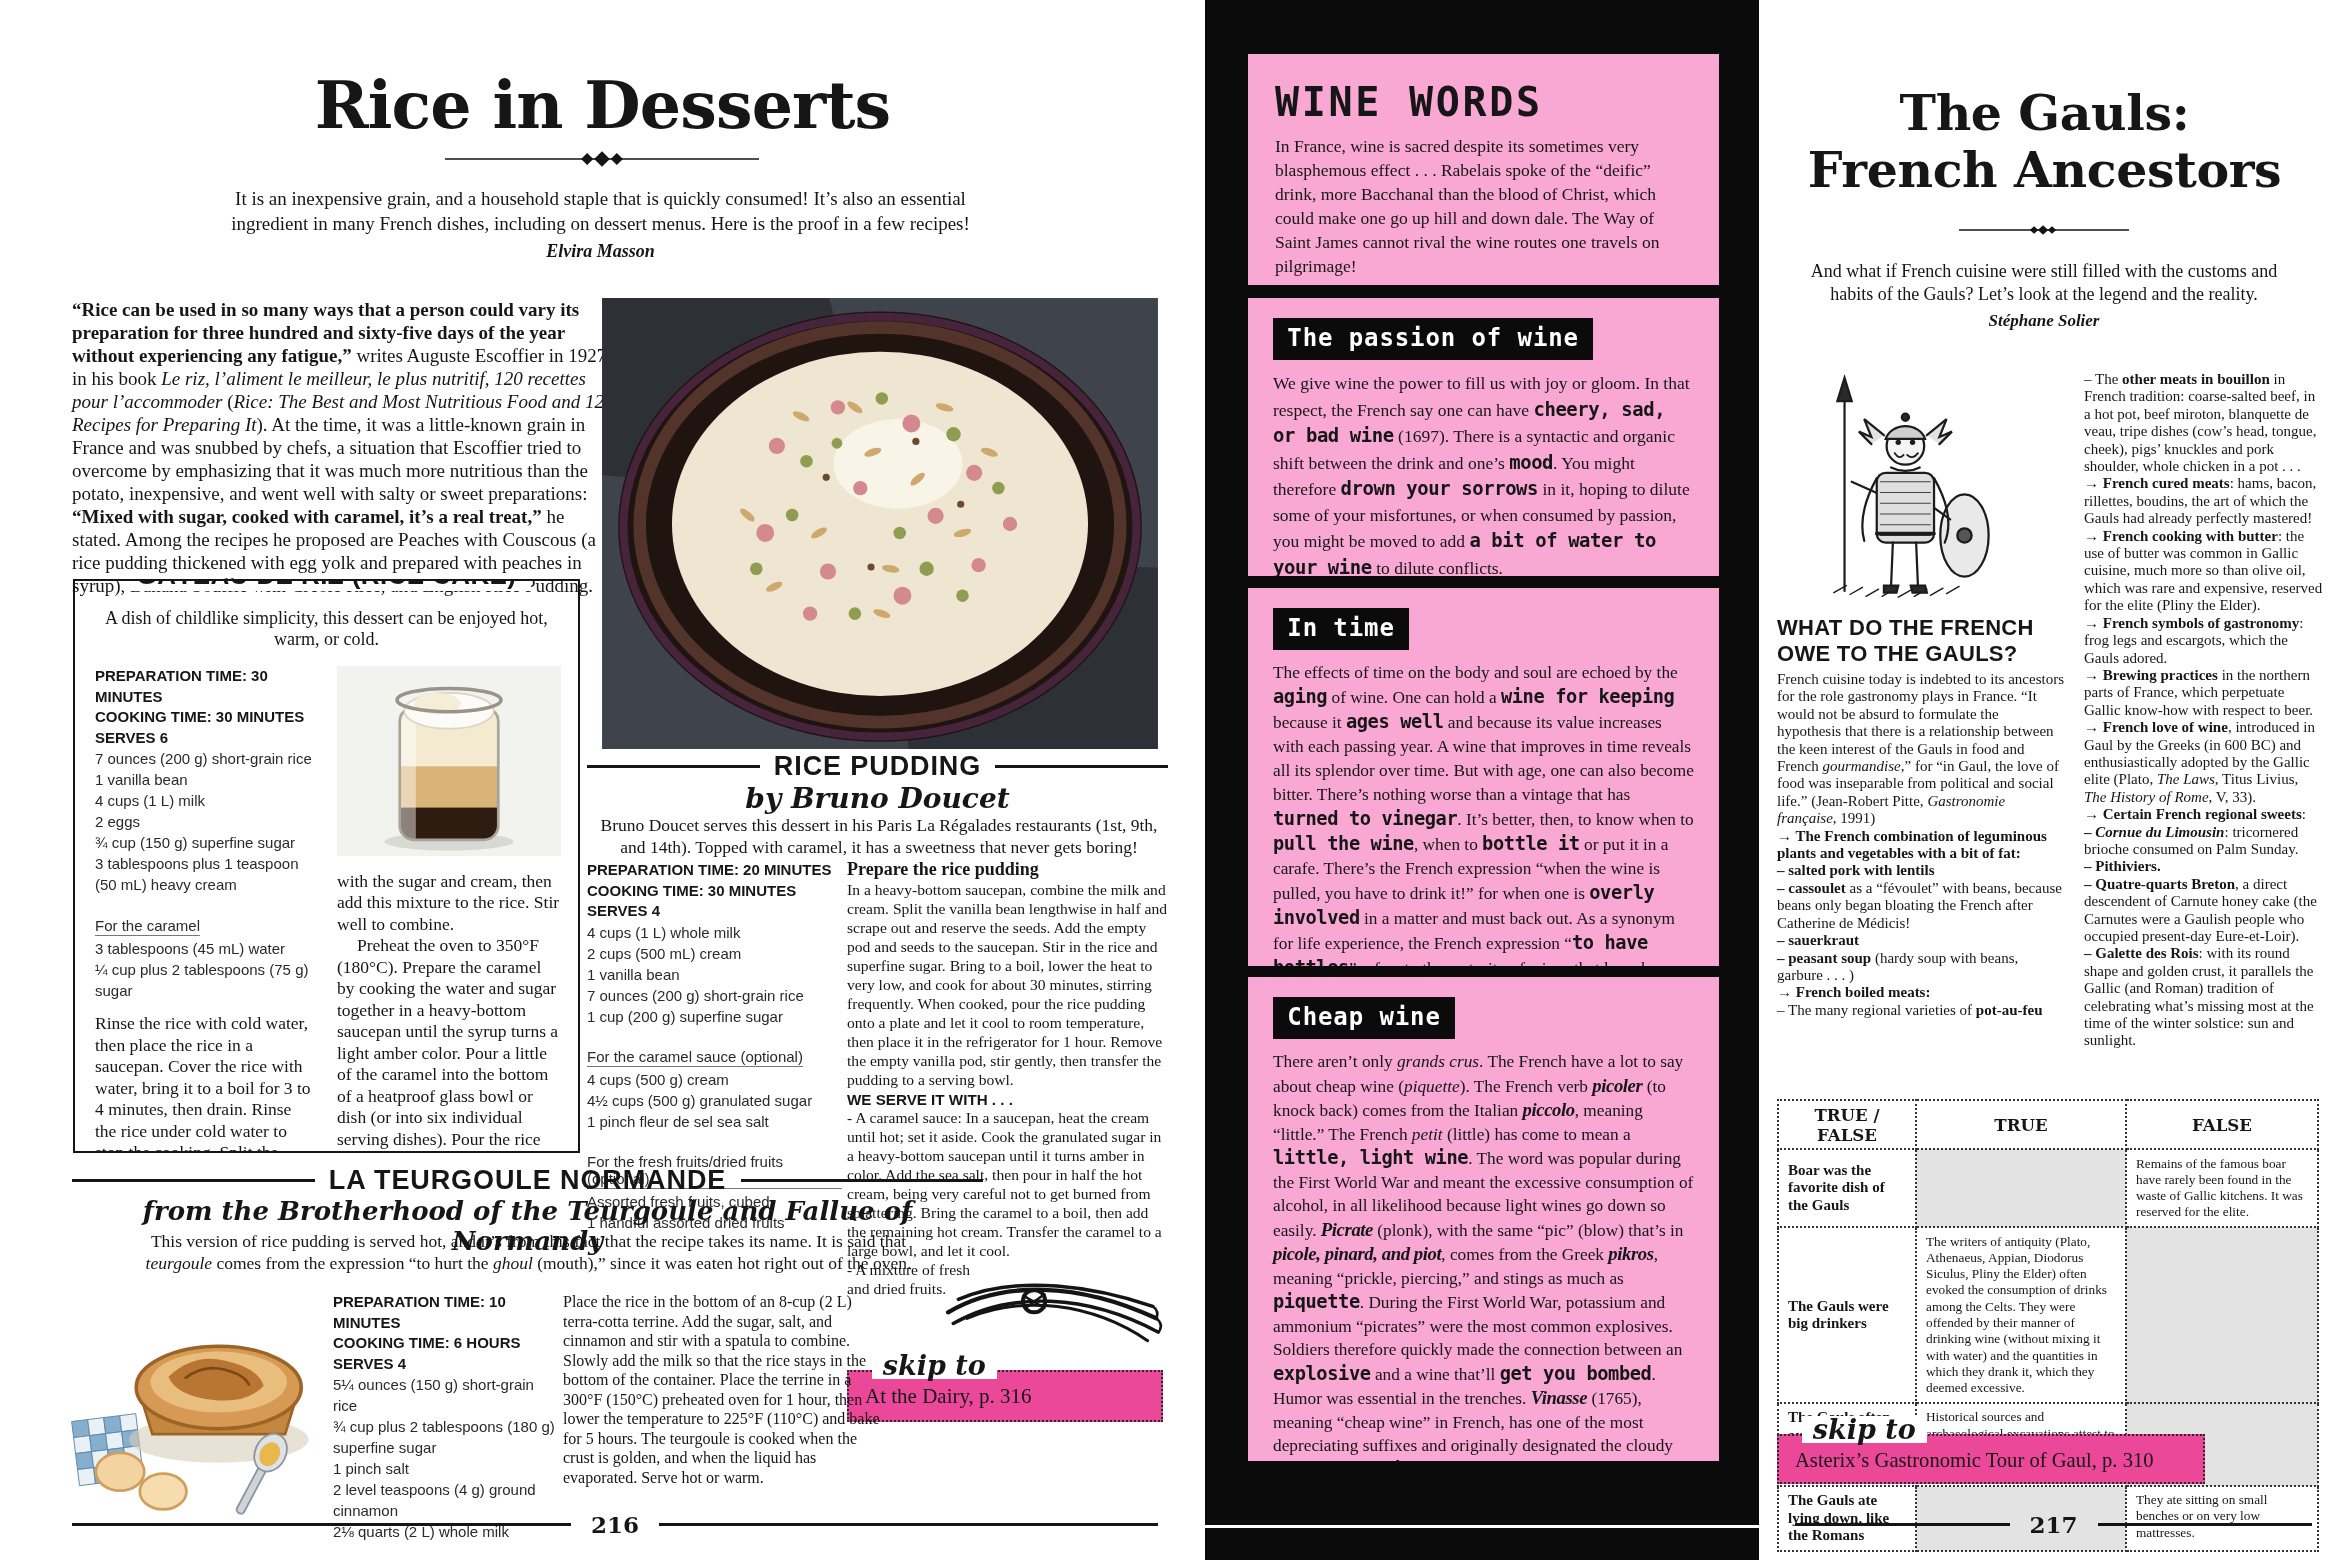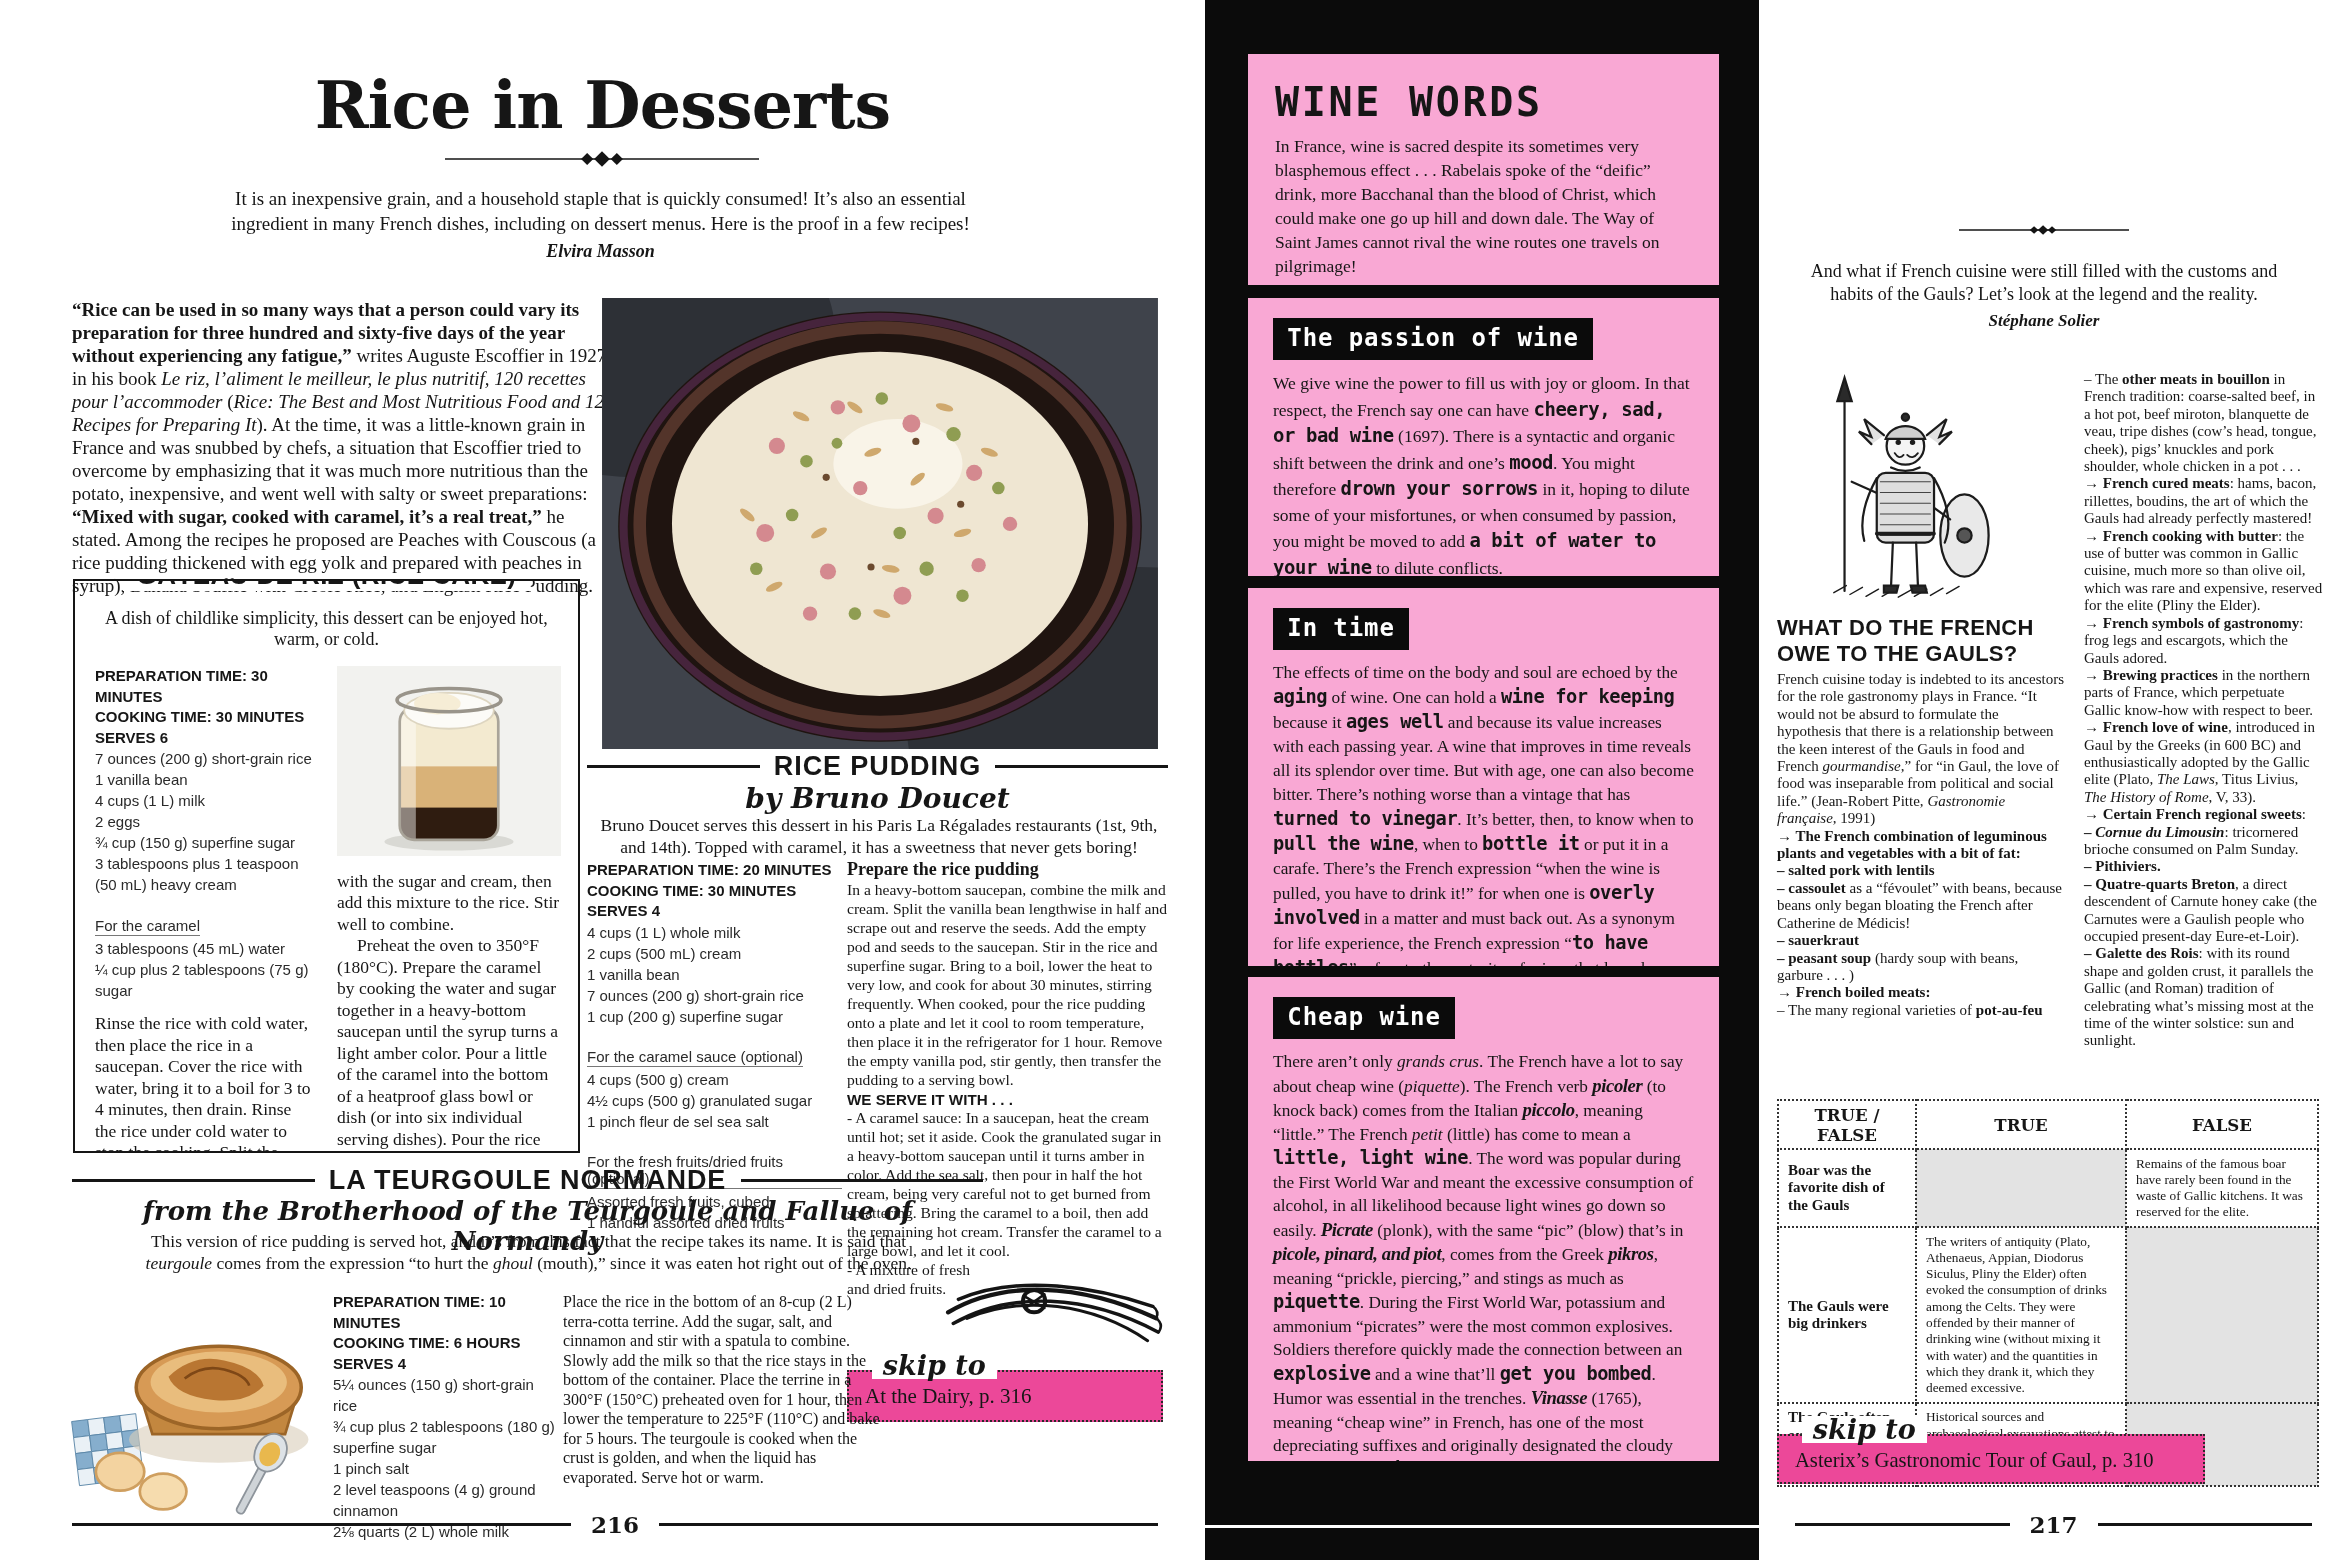--- a/index.html
+++ b/index.html
@@ -395,20 +395,21 @@
       <p class="ww-text"><span>The effects of time on the body and soul are echoed by the </span><span class="kw">aging</span><span> of wine. One can hold a </span><span class="kw">wine for keeping</span><span> because it </span><span class="kw">ages well</span><span> and because its value increases with each passing year. A wine that improves in time reveals all its splendor over time. But with age, one can also become bitter. There’s nothing worse than a vintage that has </span><span class="kw">turned to vinegar</span><span>. It’s better, then, to know when to </span><span class="kw">pull the wine</span><span>, when to </span><span class="kw">bottle it</span><span> or put it in a carafe. There’s the French expression “when the wine is pulled, you have to drink it!” for when one is </span><span class="kw">overly involved</span><span> in a matter and must back out. As a synonym for life experience, the French expression “</span><span class="kw">to have bottles</span><span>” refers to the maturity of wines that have been patiently stored. The word </span></p>
     </div>
     <div class="ww-box ww-4">
       <div class="ww-label">Cheap wine</div>
       <p class="ww-text"><span>There aren’t only </span><span class="i">grands crus</span><span>. The French have a lot to say about cheap wine (</span><span class="i">piquette</span><span>). The French verb </span><span class="kwi">picoler</span><span> (to knock back) comes from the Italian </span><span class="kwi">piccolo</span><span>, meaning “little.” The French </span><span class="i">petit</span><span> (little) has come to mean a </span><span class="kw">little, light wine</span><span>. The word was popular during the First World War and meant the excessive consumption of alcohol, in all likelihood because light wines go down so easily. </span><span class="kwi">Picrate</span><span> (plonk), with the same “pic” (blow) that’s in </span><span class="kwi">picole, pinard, and piot</span><span>, comes from the Greek </span><span class="kwi">pikros</span><span>, meaning “prickle, piercing,” and stings as much as </span><span class="kw">piquette</span><span>. During the First World War, potassium and ammonium “picrates” were the most common explosives. Soldiers therefore quickly made the connection between an </span><span class="kw">explosive</span><span> and a wine that’ll </span><span class="kw">get you bombed</span><span>. Humor was essential in the trenches. </span><span class="kwi">Vinasse</span><span> (1765), meaning “cheap wine” in French, has one of the most depreciating suffixes and originally designated the cloudy liquid of a </span><span class="kw">partially sour</span></p>
     </div>
     <div class="strip-rule"></div>
   </aside>
 
   <section>
+    <h1 class="abs rp2-title display"><span>The Gauls:</span><br><span>French Ancestors</span></h1>
 
     <div class="abs orn-right">
       <svg width="170" height="16" viewBox="0 0 360 20">
           <line x1="0" y1="10" x2="360" y2="10" stroke="#151515" stroke-width="3"></line>
           <polygon points="150,10 159,2 168,10 159,18" fill="#151515"></polygon>
           <polygon points="167,10 178,0 189,10 178,20" fill="#151515"></polygon>
           <polygon points="188,10 197,2 206,10 197,18" fill="#151515"></polygon>
         </svg>
     </div>
 
@@ -501,20 +502,25 @@
       <tr>
         <td class="lbl">The Gauls were big drinkers</td>
         <td class="txt">The writers of antiquity (Plato, Athenaeus, Appian, Diodorus Siculus, Pliny the Elder) often evoked the consumption of drinks among the Celts. They were offended by their manner of drinking wine (without mixing it with water) and the quantities in which they drank it, which they deemed excessive.</td>
         <td class="txt gray"></td>
       </tr>
       <tr>
         <td class="lbl">The Gauls often organized large community banquets</td>
         <td class="txt">Historical sources and archaeological excavations attest to the lavish festivities held in specially built structures.</td>
         <td class="txt gray"></td>
       </tr>
+      <tr>
+        <td class="lbl">The Gauls ate lying down, like the Romans</td>
+        <td class="txt gray"></td>
+        <td class="txt">They ate sitting on small benches or on very low mattresses.</td>
+      </tr>
     </tbody>
       </table>
 
     <div class="abs skip g-skip">
       <span class="skip-label script">skip to</span>
       <p class="skip-target">Asterix’s Gastronomic Tour of Gaul, p. 310</p>
     </div>
 
     <div class="abs pfooter rp2-footer">
       <div class="fline"></div>

